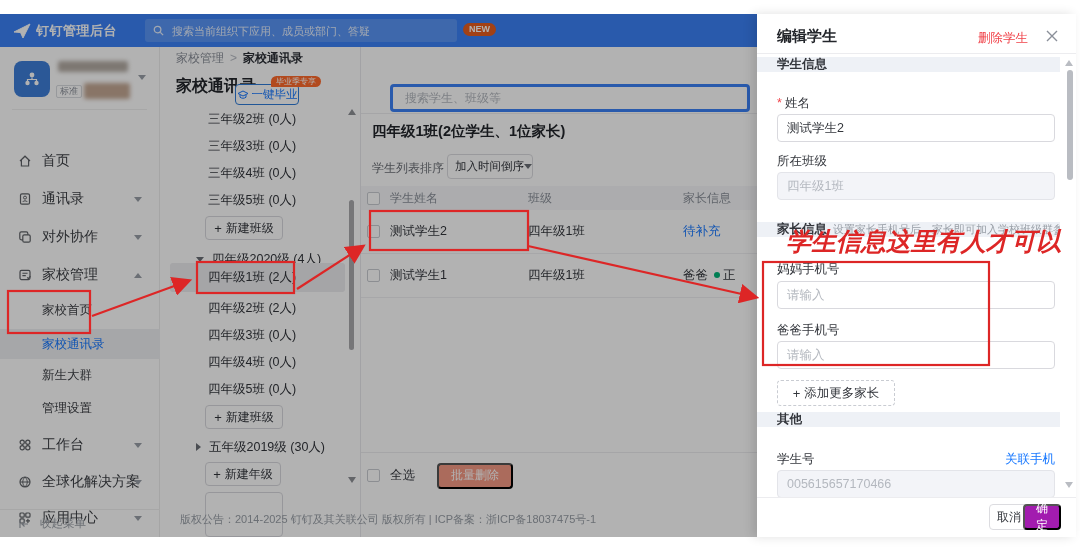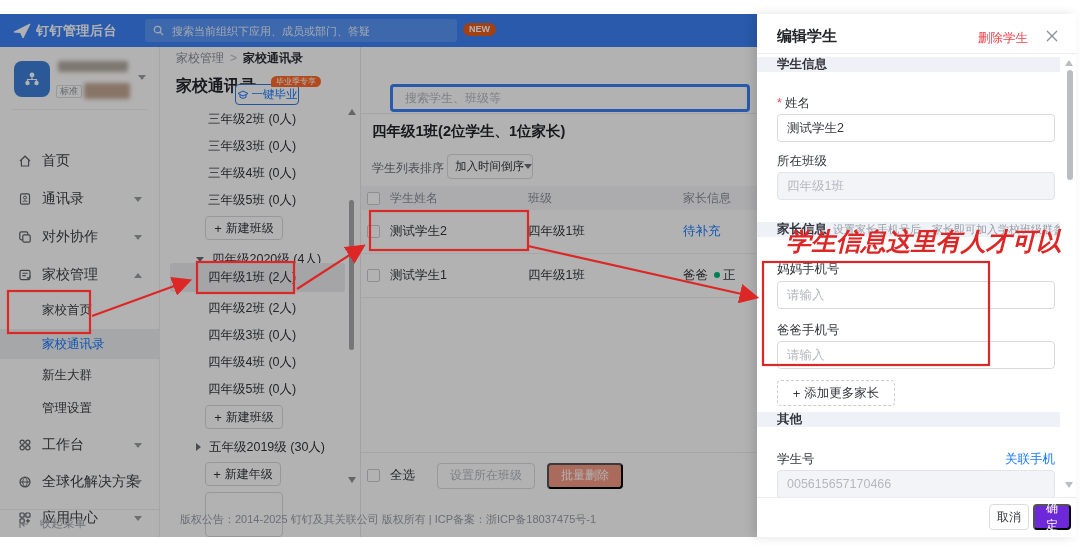--- a/index.html
+++ b/index.html
@@ -91,21 +91,21 @@
   .sec-desc{font-weight:400;color:#9aa0a8;font-size:11px;margin-left:6px;white-space:nowrap;}
   .f-label{position:absolute;left:20px;font-size:12.5px;color:#33363c;white-space:nowrap;text-align:right;}
   .req::before{content:"*";color:#f0434a;margin-right:3px;}
   .f-input{position:absolute;left:20px;width:278px;height:28px;border:1px solid #d9d9de;border-radius:4px;padding:0 9px;font-size:12.5px;color:#33363c;background:#fff;outline:none;}
   .f-input::placeholder{color:#b4b8bf;}
   .f-input.dis{background:#f3f4f8;color:#b4b8bf;border-color:#e3e4e9;}
   .add-btn{position:absolute;left:20px;width:118px;height:26px;border:1px dashed #c9ccd2;border-radius:4px;background:#fff;display:flex;align-items:center;justify-content:center;font-size:12.5px;color:#33363c;}
   .dw-link{position:absolute;right:21px;font-size:12.5px;color:#1677ff;}
   .dw-foot{position:absolute;left:0;top:483px;width:100%;height:40px;border-top:1px solid #ececef;background:#fff;}
   .btn-cancel{position:absolute;right:47px;top:490px;width:40px;height:26px;border:1px solid #dcdce0;border-radius:4px;background:#fff;font-size:12px;color:#33363c;display:flex;align-items:center;justify-content:center;}
-  .btn-ok{position:absolute;right:5px;top:490px;width:38px;height:26px;border-radius:4px;background:#6d28d9;font-size:12px;color:#fff;display:flex;align-items:center;justify-content:center;}
+  .btn-ok{position:absolute;right:15px;top:490px;width:38px;height:26px;border-radius:4px;background:#a21caf;font-size:12px;color:#fff;display:flex;align-items:center;justify-content:center;}
   .dw-scroll{position:absolute;right:3px;top:56px;width:6px;height:110px;background:#b9bcc2;border-radius:3px;}
 
   
   .anno-svg{position:absolute;left:0;top:0;z-index:50;pointer-events:none;}
   .anno-note{position:absolute;left:786px;top:225px;z-index:51;font-size:25px;font-weight:700;color:#dd2626;white-space:nowrap;pointer-events:none;font-style:italic;}
 </style>
 </head>
 <body>
 
 <div class="stage">
@@ -309,21 +309,20 @@
     </div>
     <div class="trow" style="top:240px">
       <span class="chk c1"></span>
       <span class="cname">测试学生1</span>
       <span class="cclass">四年级1班</span>
       <span class="cparent"><span>爸爸</span><span class="gdot"></span><span>正</span></span>
     </div>
     <div class="batch-bar">
       <span class="chk c1"></span>
       <span style="margin-left:10px;margin-right:22px">全选</span>
-      <button class="btn-ghost" style="margin-right:12px">设置所在班级</button>
       <button class="btn-danger-dis">批量删除</button>
     </div>
     <div class="copyright">版权公告：2014-2025 钉钉及其关联公司 版权所有 | ICP备案：浙ICP备18037475号-1</div>
   </div>
 
   <div class="mask"></div>
 
   <div class="drawer">
     <div class="dw-title">编辑学生</div>
     <a class="dw-del">删除学生</a>

